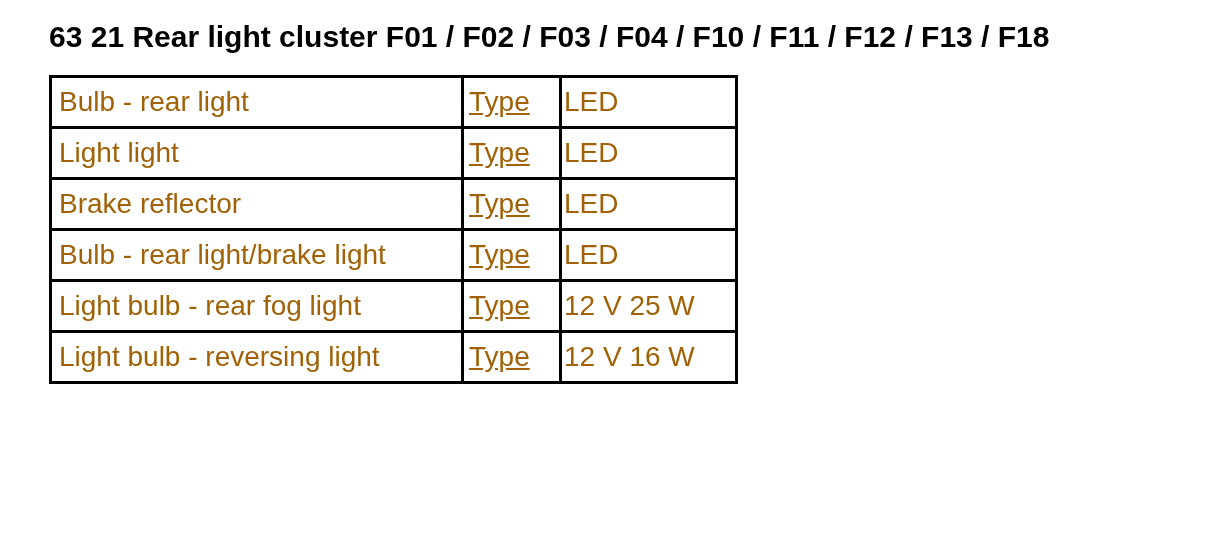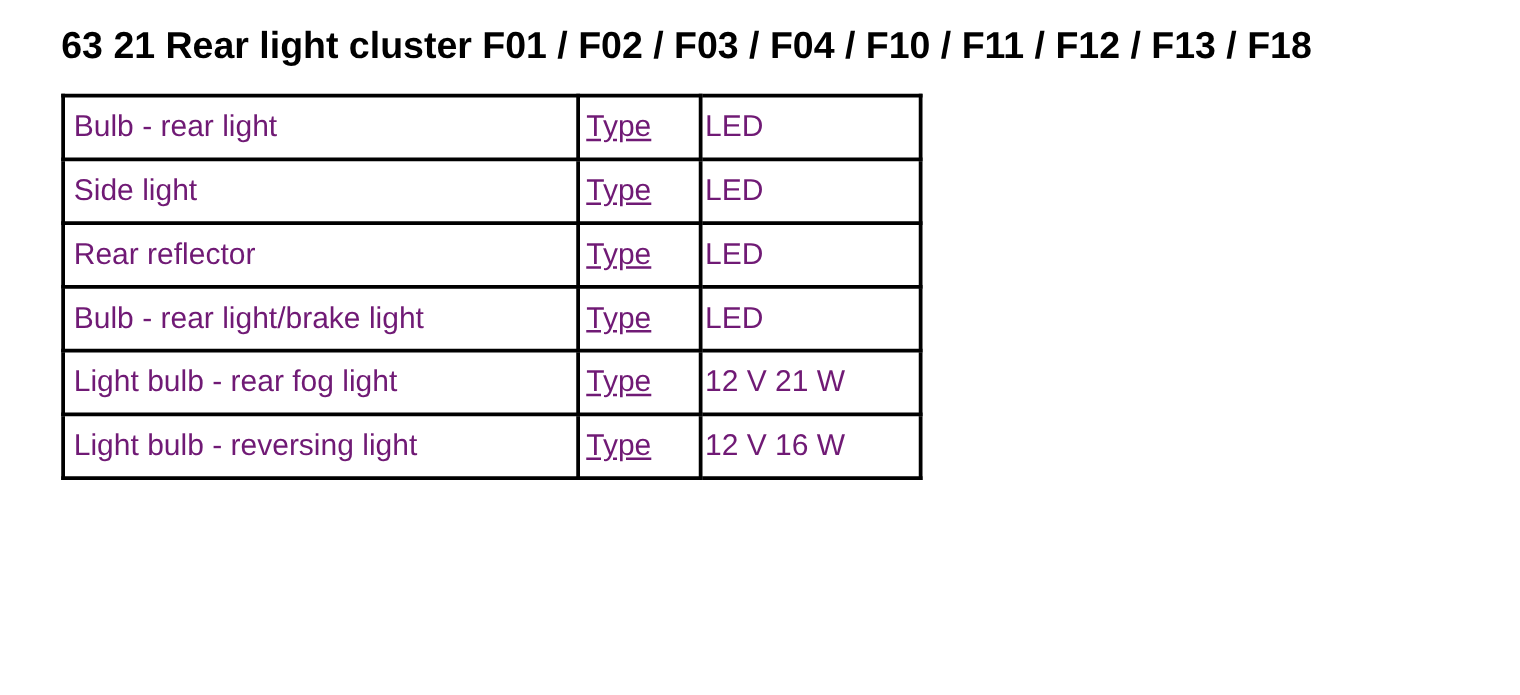--- a/index.html
+++ b/index.html
@@ -39,24 +39,24 @@
     left: 49px;
     top: 75px;
     border-collapse: collapse;
     table-layout: fixed;
     background: #ffffff;
   }
 
   .spec-table td {
     border: 3px solid #000000;
     height: 48px;
-    font-size: 24px;
+    font-size: 28px;
     line-height: 30px;
     font-weight: normal;
-    color: #701a75;
+    color: #a16207;
     vertical-align: middle;
     white-space: nowrap;
     overflow: hidden;
   }
 
   .col-component {
     width: 402px;
     padding: 0 0 0 7px;
   }
   .col-label {
@@ -77,38 +77,38 @@
   <div class="doc-title">63 21 Rear light cluster F01 / F02 / F03 / F04 / F10 / F11 / F12 / F13 / F18</div>
 
   <table class="spec-table">
     <tbody>
       <tr>
         <td class="col-component">Bulb - rear light</td>
         <td class="col-label">Type</td>
         <td class="col-value">LED</td>
       </tr>
       <tr>
-        <td class="col-component">Side light</td>
+        <td class="col-component">Light light</td>
         <td class="col-label">Type</td>
         <td class="col-value">LED</td>
       </tr>
       <tr>
-        <td class="col-component">Rear reflector</td>
+        <td class="col-component">Brake reflector</td>
         <td class="col-label">Type</td>
         <td class="col-value">LED</td>
       </tr>
       <tr>
         <td class="col-component">Bulb - rear light/brake light</td>
         <td class="col-label">Type</td>
         <td class="col-value">LED</td>
       </tr>
       <tr>
         <td class="col-component">Light bulb - rear fog light</td>
         <td class="col-label">Type</td>
-        <td class="col-value">12 V 21 W</td>
+        <td class="col-value">12 V 25 W</td>
       </tr>
       <tr>
         <td class="col-component">Light bulb - reversing light</td>
         <td class="col-label">Type</td>
         <td class="col-value">12 V 16 W</td>
       </tr>
     </tbody>
   </table>
 
 </div>

